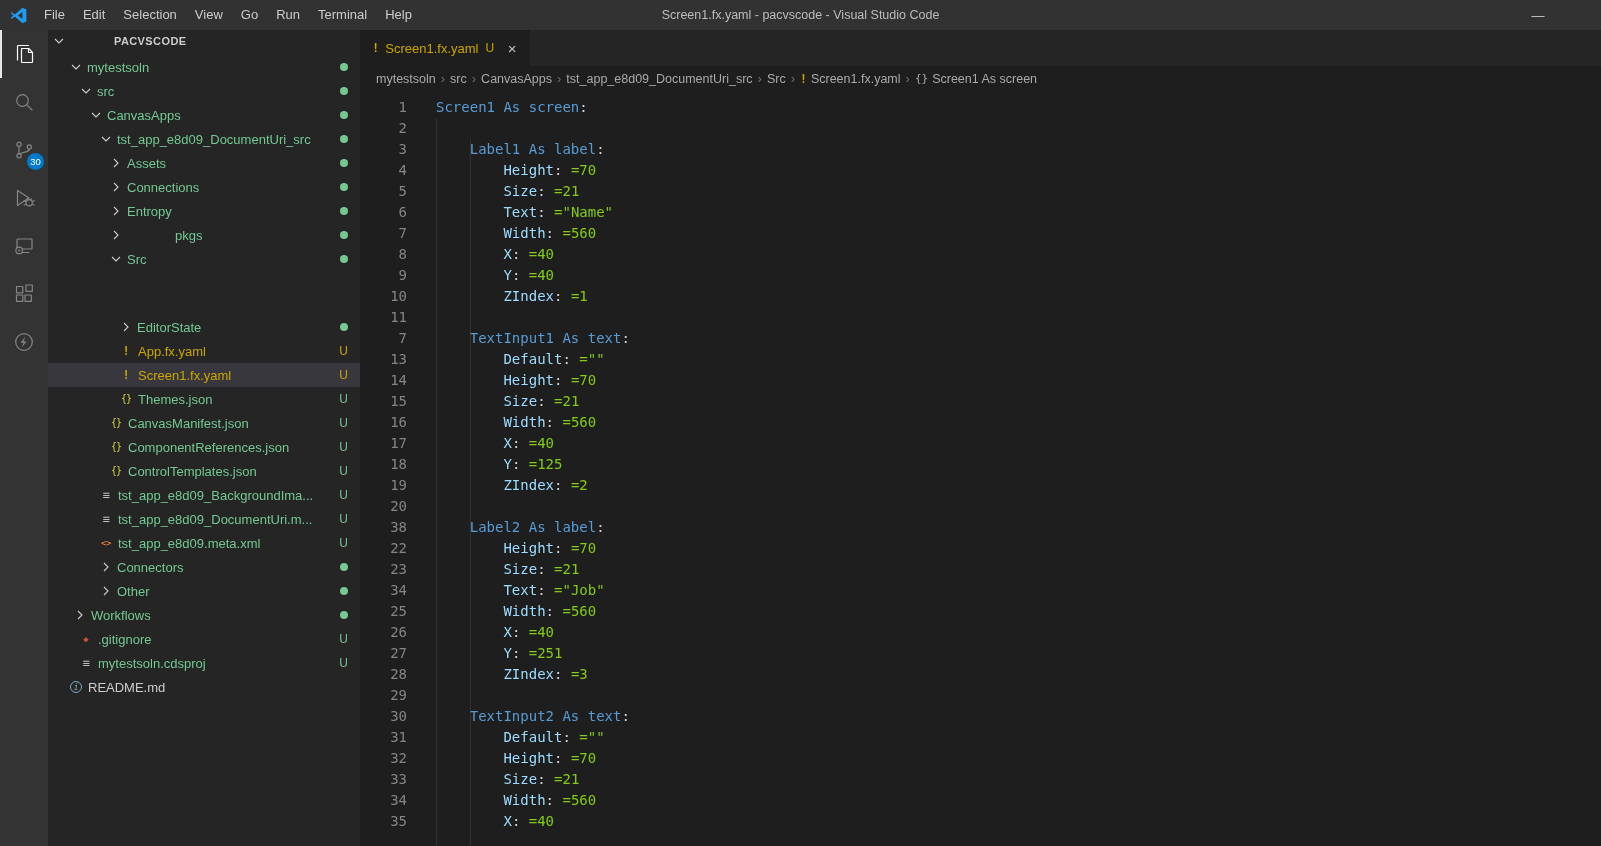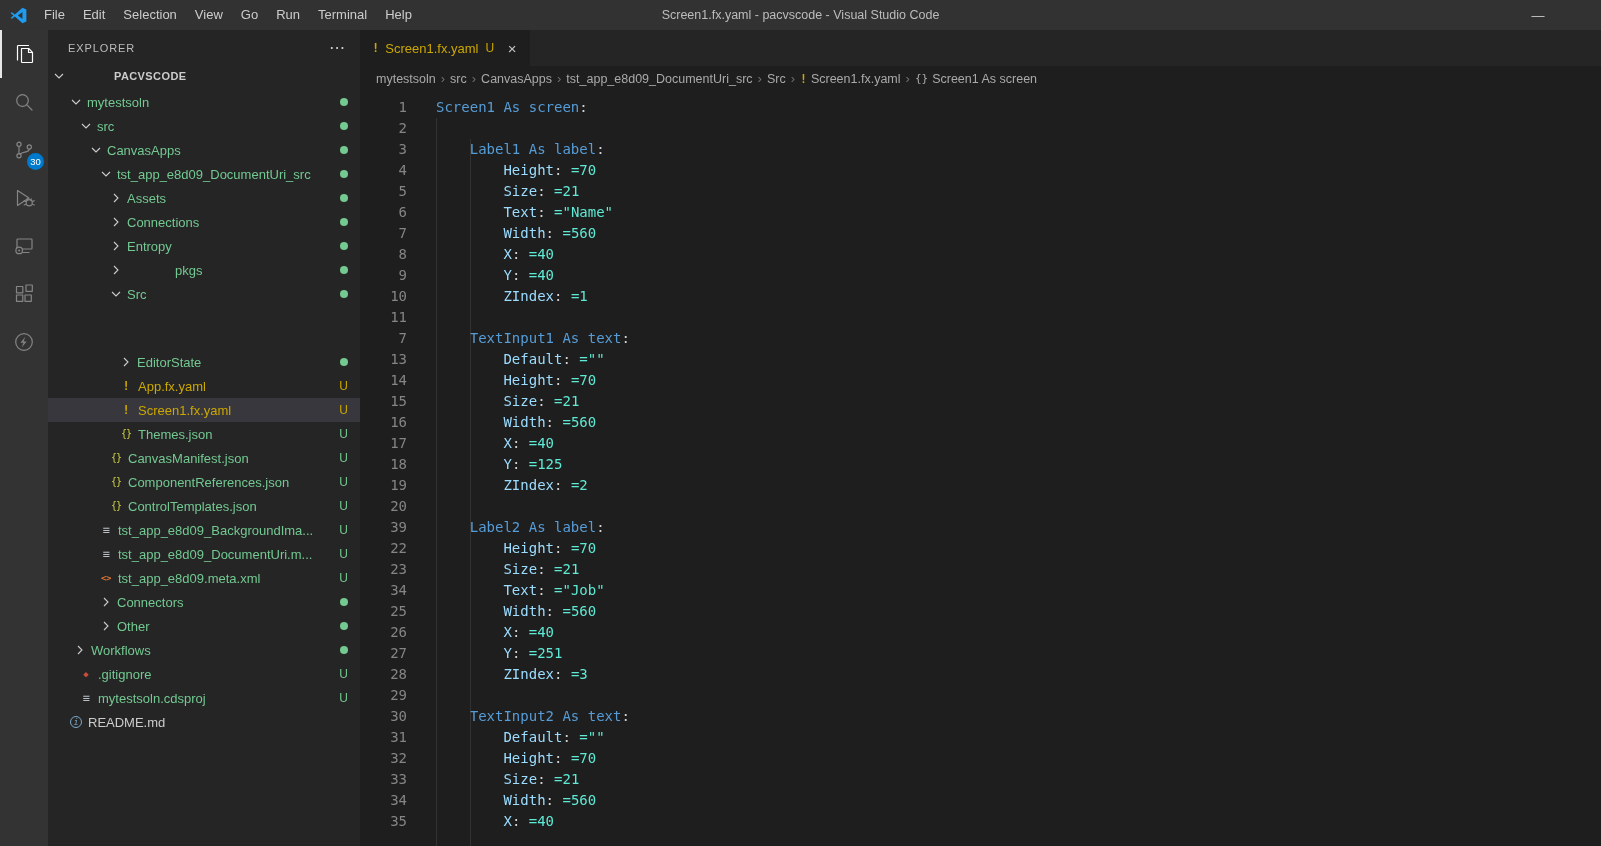--- a/index.html
+++ b/index.html
@@ -77,21 +77,21 @@
   .bc-icon.warn { color:#cca700; font-weight:700; font-size:11.5px; }
   .bc-icon.braces { color:#a9a9a9; font-size:11px; }
 
   .code { flex:1; position:relative; overflow:hidden; padding-top:6px;
     font-family:"DejaVu Sans Mono","Liberation Mono",monospace; font-size:14px; line-height:21px; }
   .code-line { display:flex; height:21px; }
   .ln { width:47px; flex:none; text-align:right; color:#858585; }
   .ltxt { padding-left:29px; white-space:pre; }
   .tk-d { color:#569cd6; }
   .tk-k { color:#9cdcfe; }
-  .tk-v { color:#5eead4; }
+  .tk-v { color:#84cc16; }
   .tk-p { color:#d4d4d4; }
   .guide { position:absolute; width:1px; background:#404040; opacity:.6; }
   #g1 { left:76px; top:27px; bottom:0; }
   #g2 { left:110px; top:48px; bottom:0; }
 </style>
 </head>
 <body>
 
 <div class="titlebar">
   <svg class="logo" viewBox="0 0 24 24">
@@ -165,24 +165,20 @@
     </div>
     <div class="act-item">
       <svg viewBox="0 0 24 24">
         <circle cx="12" cy="12" r="8.3"></circle>
         <path class="fillme" d="M13.3 6.8l-4.8 6h3l-1.8 4.6 4.9-6h-3z"></path>
       </svg>
     </div>
   </div>
 
   <div class="sidebar">
-    <div class="sidebar-title">
-      <span>EXPLORER</span>
-      <span class="more">⋯</span>
-    </div>
     <div class="section-header">
       <span class="twistie exp">
         <svg width="16" height="16" viewBox="0 0 16 16">
             <path d="M6 4l4 4-4 4" fill="none" stroke="#cccccc" stroke-width="1.1"></path>
           </svg>
       </span>
       <span>PACVSCODE</span>
     </div>
     <div class="tree">
         <div class="tree-row" style="padding-left: 20px;">
@@ -531,21 +527,21 @@
           </div>
           <div class="code-line">
             <span class="ln">19</span>
             <span class="ltxt"><span>        </span><span class="tk-k">ZIndex</span><span class="tk-p">:</span><span> </span><span class="tk-v">=2</span></span>
           </div>
           <div class="code-line">
             <span class="ln">20</span>
             <span class="ltxt"></span>
           </div>
           <div class="code-line">
-            <span class="ln">39</span>
+            <span class="ln">38</span>
             <span class="ltxt"><span>    </span><span class="tk-d">Label2 As label</span><span class="tk-p">:</span></span>
           </div>
           <div class="code-line">
             <span class="ln">22</span>
             <span class="ltxt"><span>        </span><span class="tk-k">Height</span><span class="tk-p">:</span><span> </span><span class="tk-v">=70</span></span>
           </div>
           <div class="code-line">
             <span class="ln">23</span>
             <span class="ltxt"><span>        </span><span class="tk-k">Size</span><span class="tk-p">:</span><span> </span><span class="tk-v">=21</span></span>
           </div>

